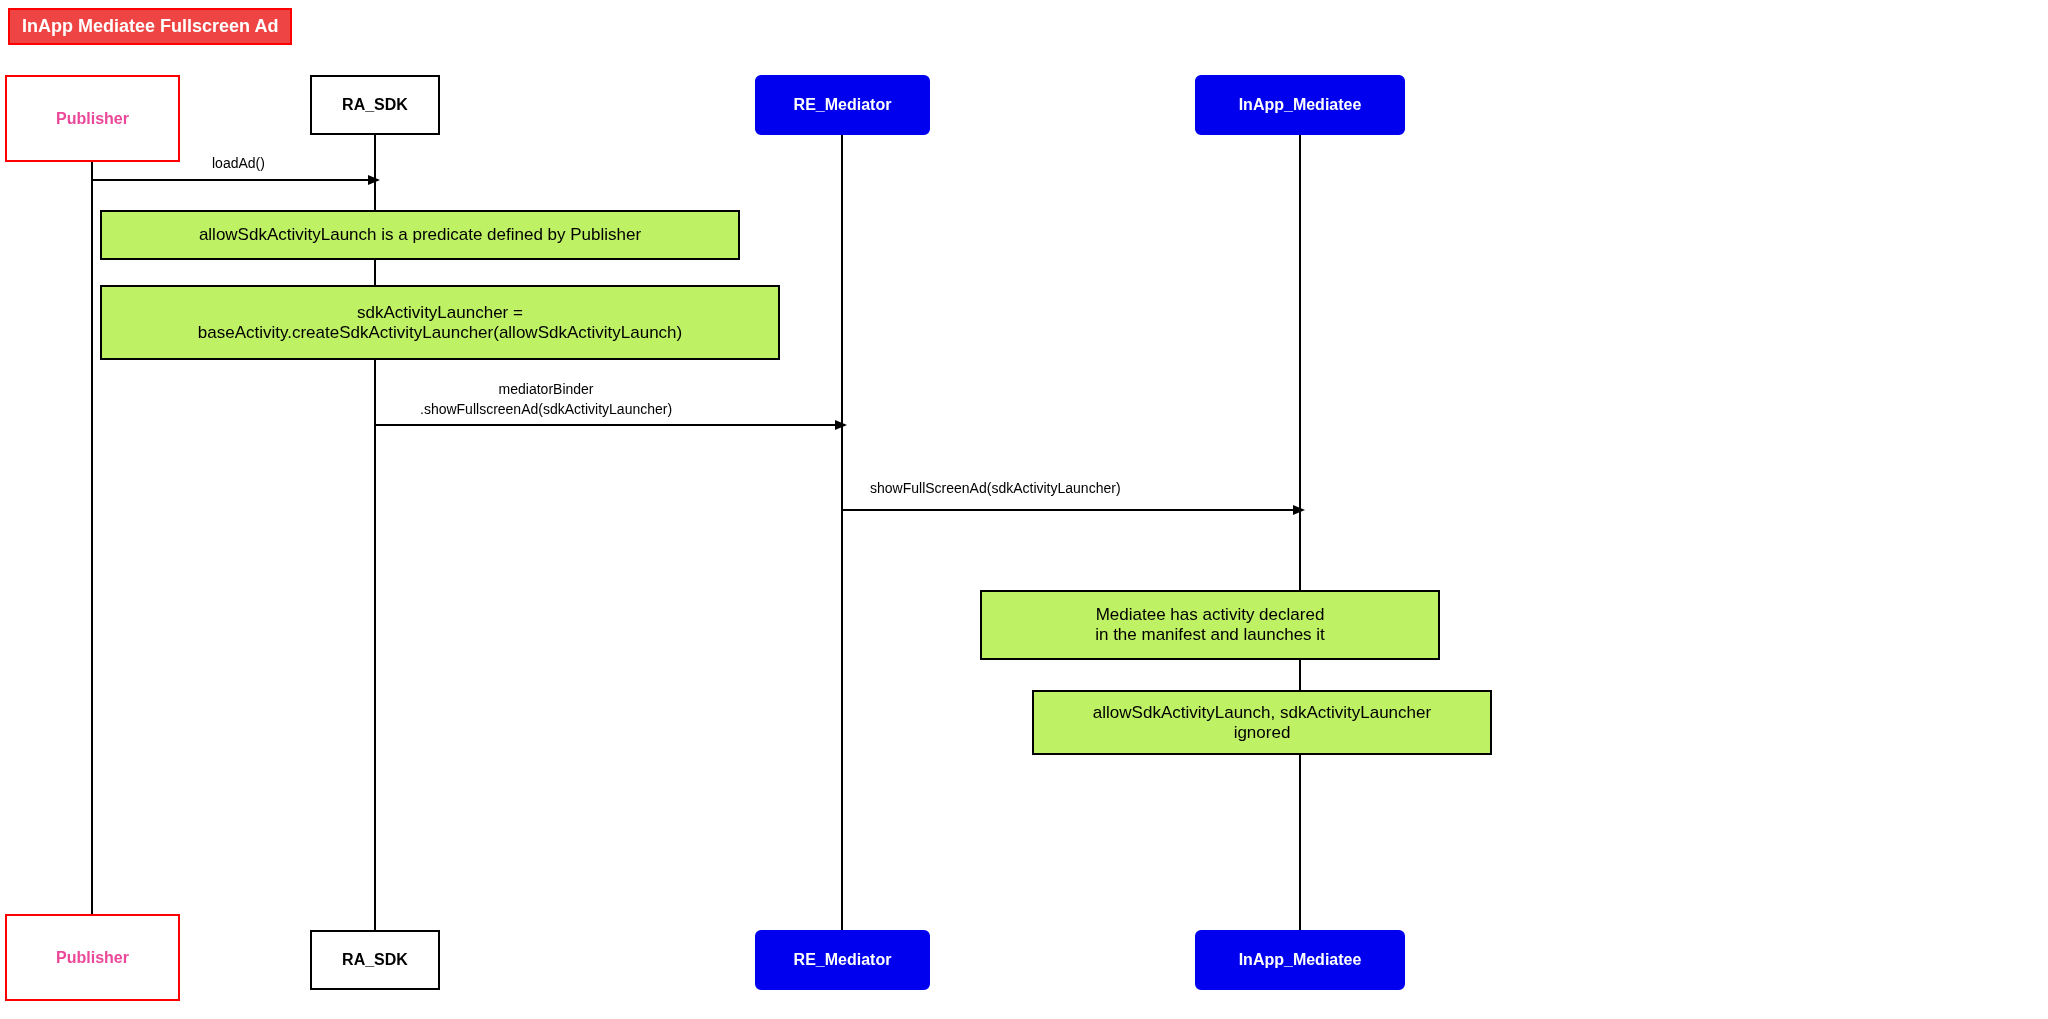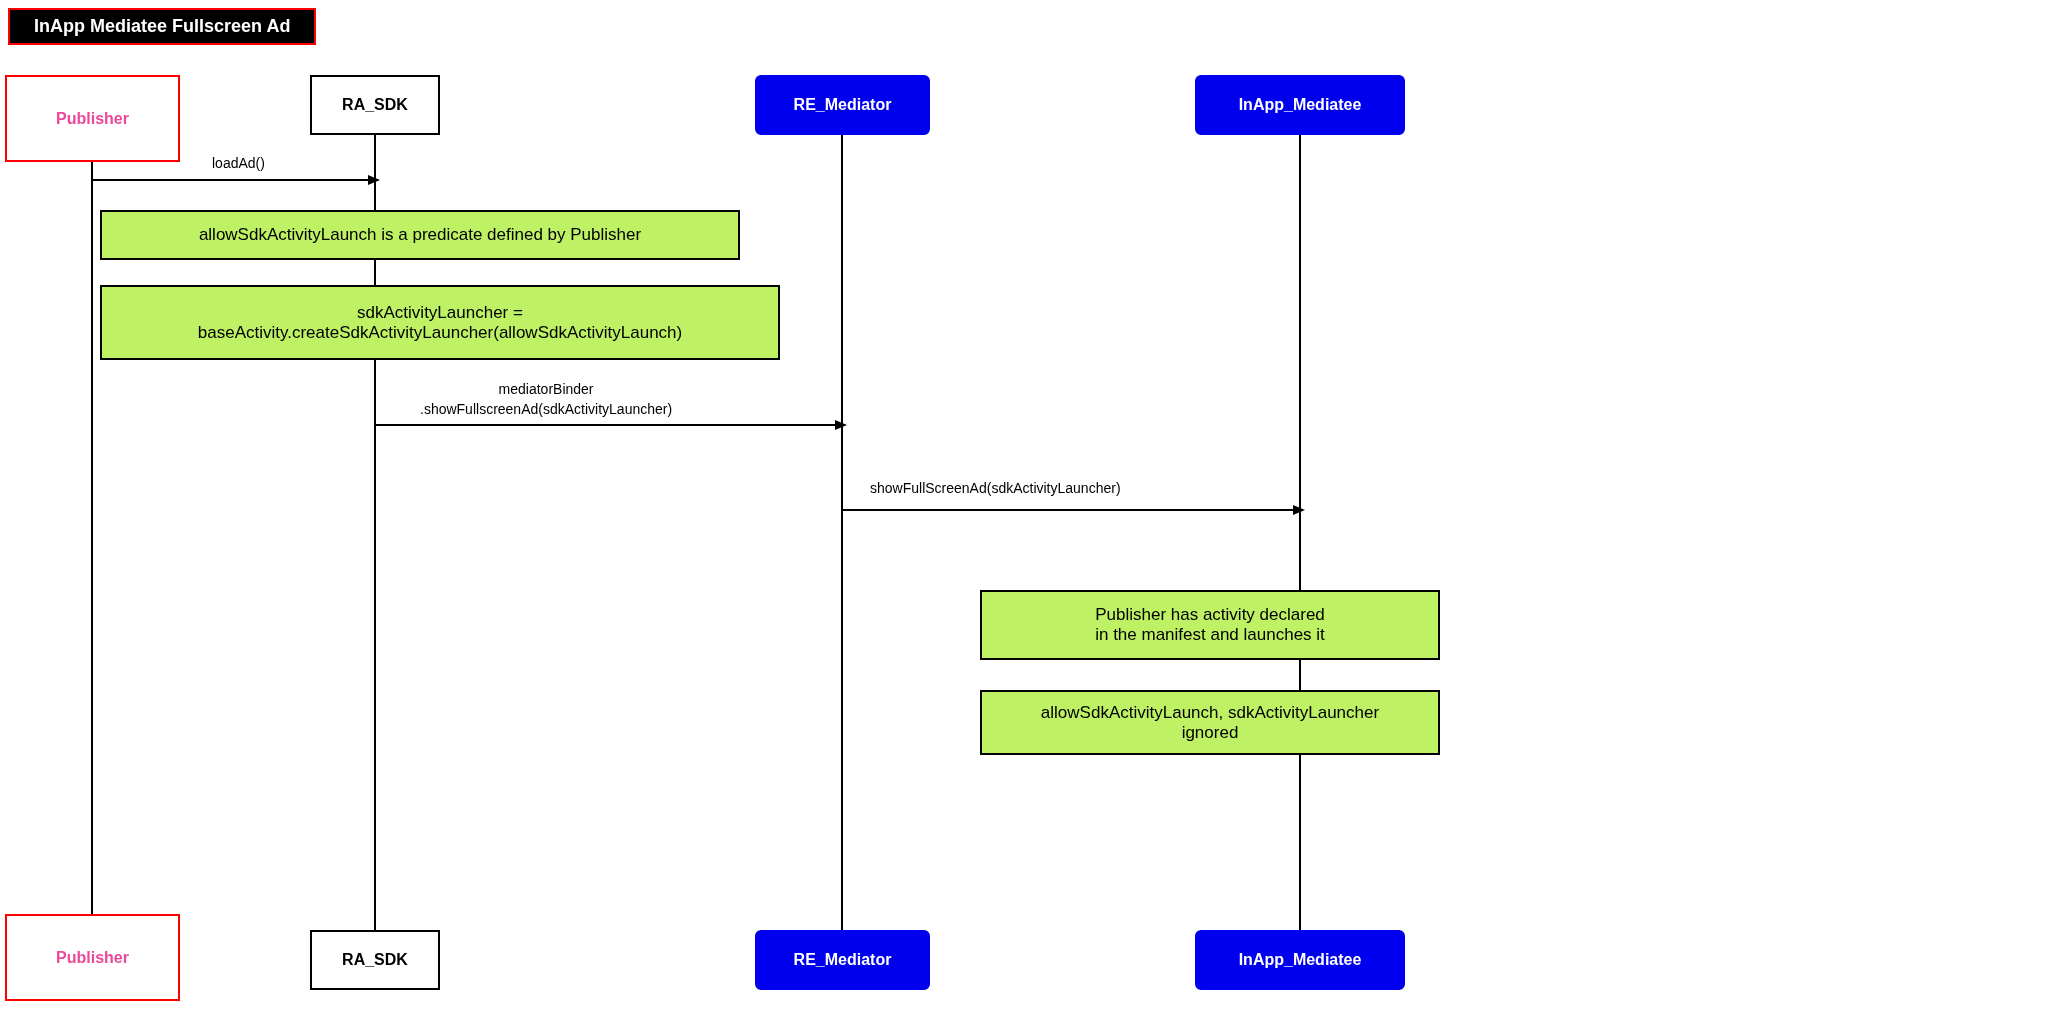--- a/index.html
+++ b/index.html
@@ -18,25 +18,25 @@
       width: 2048px;
       height: 1019px;
     }
 
     
     .title-box {
       position: absolute;
       top: 8px;
       left: 8px;
       border: 2px solid red;
-      background: #000000;
+      background: #ef4444;
       color: #fff;
       font-weight: bold;
       font-size: 18px;
-      padding: 6px 24px;
+      padding: 6px 12px;
     }
 
     
     .actor-box {
       position: absolute;
       border: 2px solid #000;
       padding: 6px 12px;
       font-size: 16px;
       font-weight: bold;
       text-align: center;
@@ -143,25 +143,25 @@
   <div class="arrow-label" style="left:420px; top:380px; text-align:center; line-height:1.4;">
     <span style="white-space:pre-line;">mediatorBinder
 .showFullscreenAd(sdkActivityLauncher)</span>
   </div>
 
   <div class="arrow-label" style="left:870px; top:480px;">
     <span>showFullScreenAd(sdkActivityLauncher)</span>
   </div>
 
   <div class="note-box" style="left:980px; top:590px; width:460px; height:70px; display:flex; align-items:center; justify-content:center; text-align:center;">
-    <span style="white-space:pre-line;">Publisher has activity declared
+    <span style="white-space:pre-line;">Mediatee has activity declared
 in the manifest and launches it</span>
   </div>
 
-  <div class="note-box" style="left:980px; top:690px; width:460px; height:65px; display:flex; align-items:center; justify-content:center; text-align:center;">
+  <div class="note-box" style="left:1032px; top:690px; width:460px; height:65px; display:flex; align-items:center; justify-content:center; text-align:center;">
     <span style="white-space:pre-line;">allowSdkActivityLaunch, sdkActivityLauncher
 ignored</span>
   </div>
 
   <div class="actor-box red-border" style="left:5px; top:914px; width:175px; height:87px; display:flex; align-items:center; justify-content:center;">
     <span>Publisher</span>
   </div>
 
   <div class="actor-box" style="left:310px; top:930px; width:130px; height:60px; display:flex; align-items:center; justify-content:center;">
     <span>RA_SDK</span>

